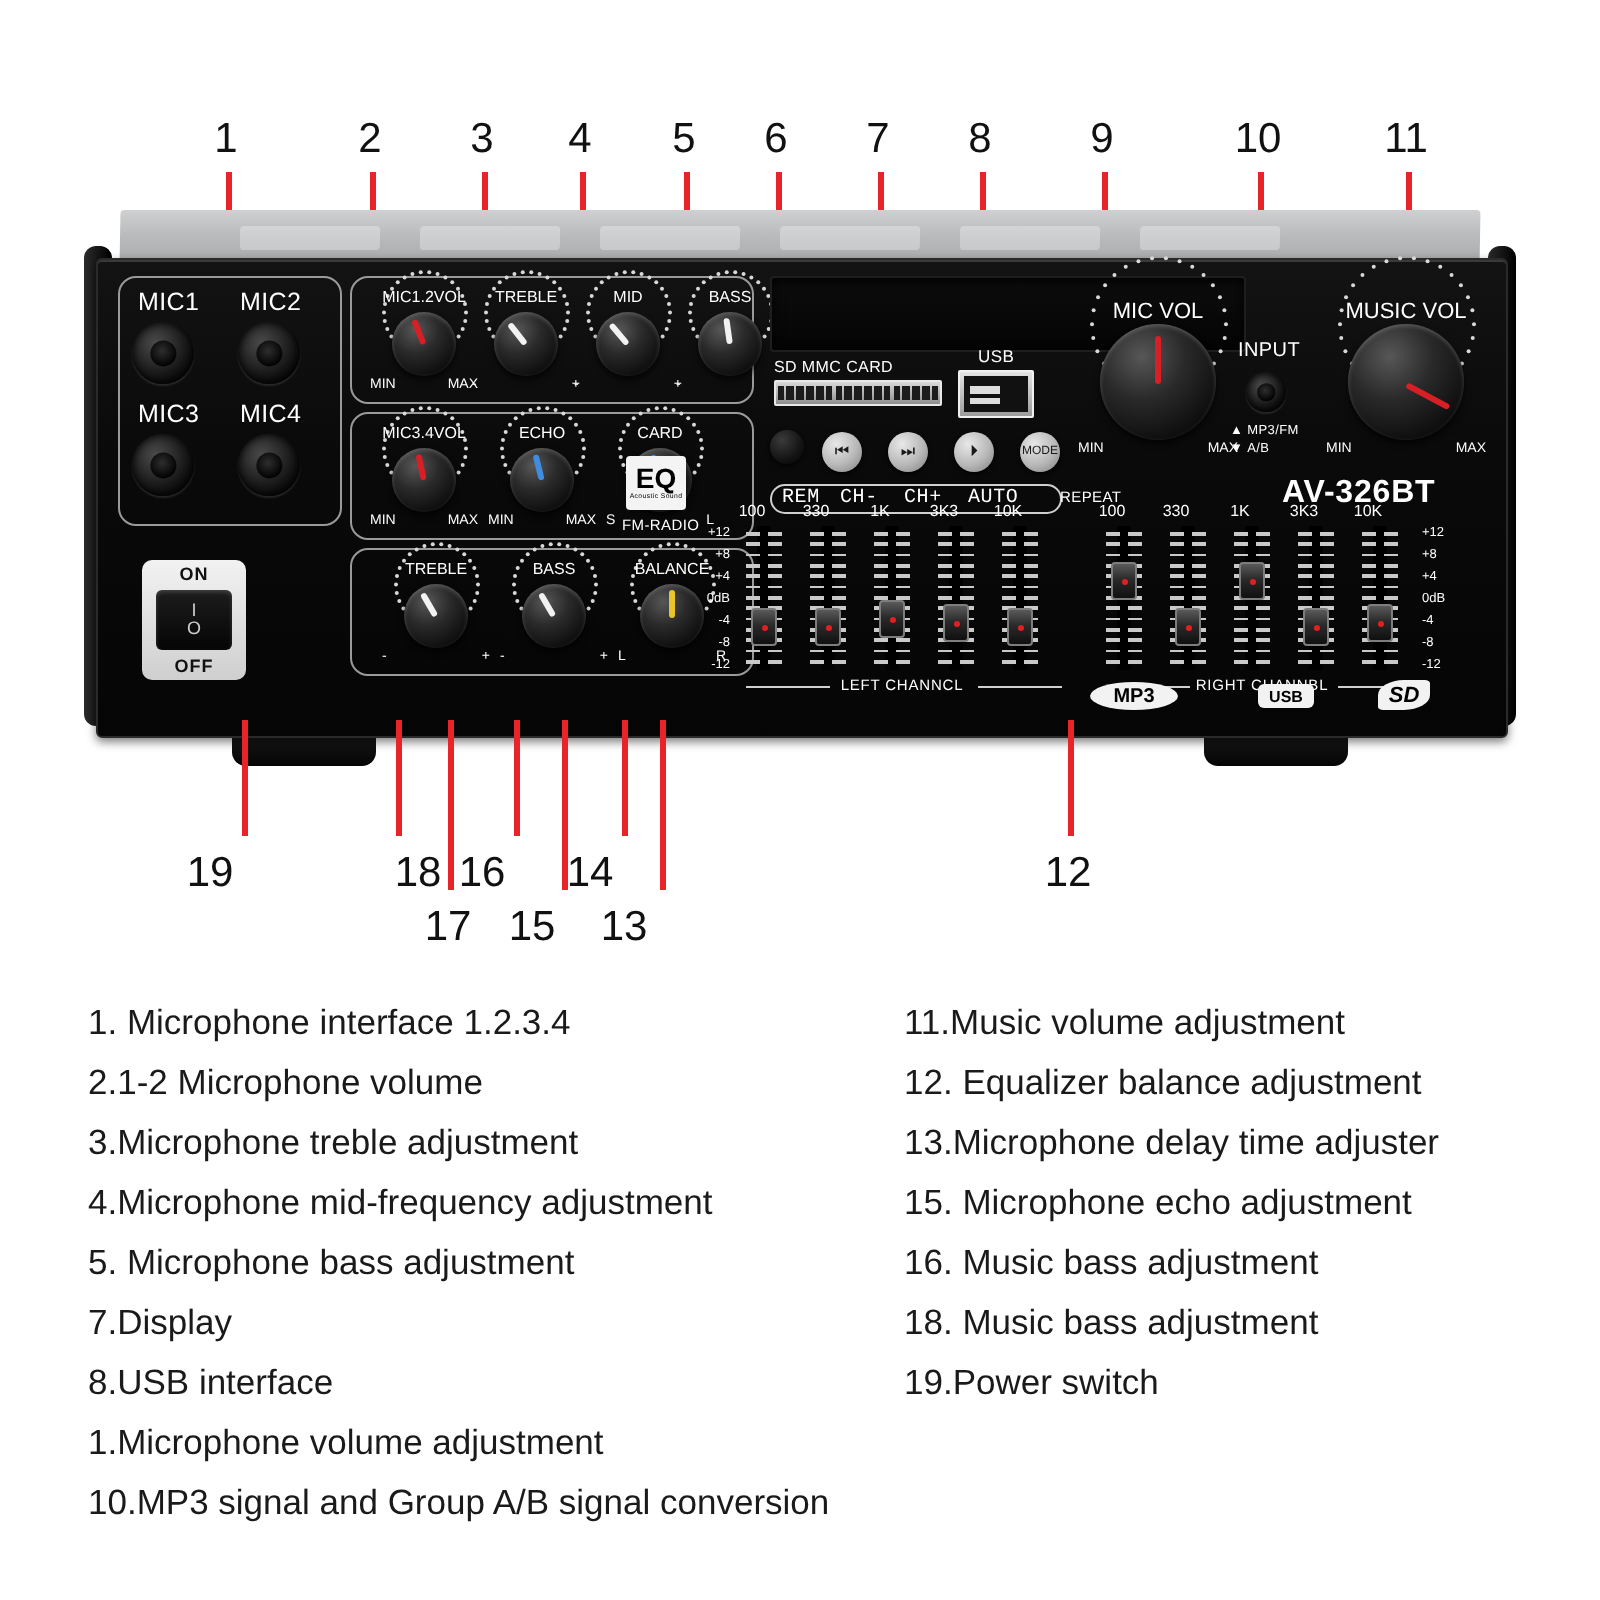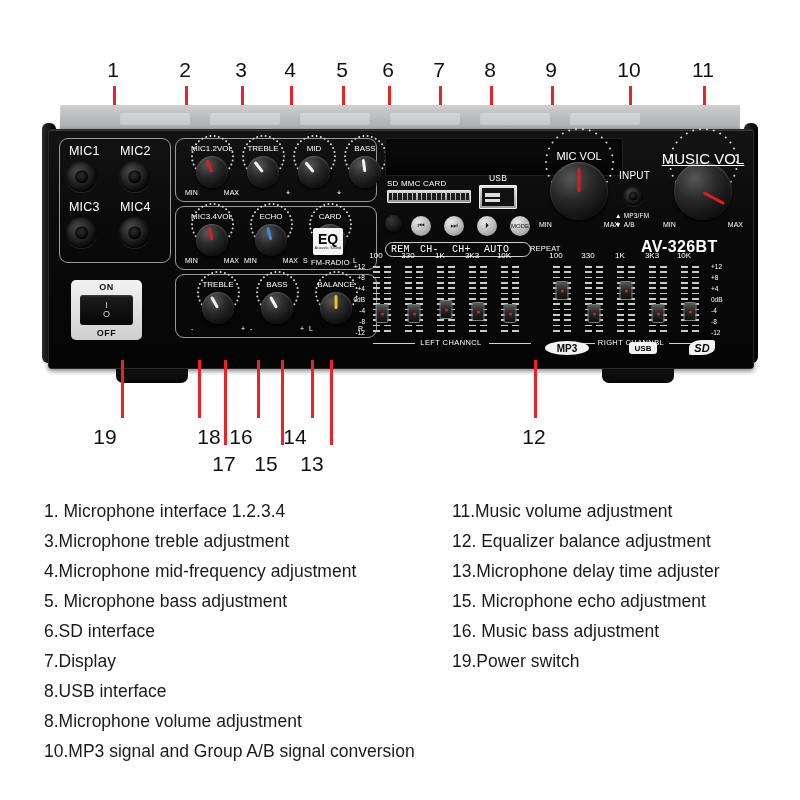--- a/index.html
+++ b/index.html
@@ -496,21 +496,21 @@
           </div>
           <div class="knob" style="width: 32px; height: 32px;">
             <div class="ptr" style="background: rgb(232, 197, 42); transform: translateX(-50%) rotate(0deg);"></div>
           </div>
           <div class="knob-cap" style="left: 50%; transform: translateX(-50%); top: -12px; font-size: 8px;">BALANCE</div>
           <div class="knob-cap" style="left: 2px; top: 33px; font-size: 7px;">L</div>
           <div class="knob-cap" style="right: 2px; top: 33px; font-size: 7px;">R</div>
         </div>
       </div>
 
-    <div class="pw" style="left:22px;top:150px;width:71px;height:56px;">
+    <div class="pw" style="left:22px;top:150px;width:52px;height:56px;">
       <div class="pw-t">ON</div>
       <div class="rock">
         <span>I</span>
         <span>O</span>
       </div>
       <div class="pw-t">OFF</div>
     </div>
 
     <div class="eqlogo" style="left:264px;top:98px;width:30px;height:27px;">
       <span style="font-size:14px;font-weight:bold;line-height:13px;">EQ</span>
@@ -618,21 +618,21 @@
             <span style="transform: translate(29.4779px, -14.9049px);"></span>
             <span style="transform: translate(31.6908px, -8.31867px);"></span>
             <span style="transform: translate(32.4974px, -1.41762px);"></span>
             <span style="transform: translate(31.8631px, 5.50139px);"></span>
             <span style="transform: translate(29.8151px, 12.1407px);"></span>
             <span style="transform: translate(26.4416px, 18.2148px);"></span>
           </div>
           <div class="knob" style="width: 58px; height: 58px;">
             <div class="ptr" style="background: rgb(216, 31, 38); transform: translateX(-50%) rotate(118deg);"></div>
           </div>
-          <div class="knob-cap" style="left: 50%; transform: translateX(-50%); top: -12px; font-size: 15px; text-decoration: underline;">MUSIC VOL</div>
+          <div class="knob-cap" style="left: 50%; transform: translateX(-50%); top: -12px; font-size: 11px;">MUSIC VOL</div>
           <div class="knob-cap" style="left: 2px; top: 59px; font-size: 7px;">MIN</div>
           <div class="knob-cap" style="right: 2px; top: 59px; font-size: 7px;">MAX</div>
         </div>
       </div>
 
     <div class="lbl" style="left:570px;top:40px;font-size:10px;">INPUT</div>
     <div class="jack" style="left:574px;top:56px;width:20px;height:20px;"></div>
     <div class="lbl" style="left:566px;top:82px;font-size:6.5px;">▲&nbsp;<span>MP3/FM</span></div>
     <div class="lbl" style="left:566px;top:91px;font-size:6.5px;">▼&nbsp;<span>A/B</span></div>
 
@@ -1020,33 +1020,34 @@
     <div class="leader" style="left: 330px; top: 360px; height: 85px;"></div>
     <div class="callout" style="left: 295px; top: 452px;">13</div>
     <div class="leader" style="left: 534px; top: 360px; height: 58px;"></div>
     <div class="callout" style="left: 517px; top: 425px;">12</div>
   </div>
 
 <div class="legend">
   <div id="legend-left">
     <ul>
         <li>1. Microphone interface 1.2.3.4</li>
+        <li>2.1-2 Microphone volume</li>
         <li>3.Microphone treble adjustment</li>
         <li>4.Microphone mid-frequency adjustment</li>
         <li>5. Microphone bass adjustment</li>
-        <li>6.SD interface</li>
         <li>7.Display</li>
         <li>8.USB interface</li>
-        <li>8.Microphone volume adjustment</li>
+        <li>1.Microphone volume adjustment</li>
         <li>10.MP3 signal and Group A/B signal conversion</li>
       </ul>
   </div>
   <div id="legend-right">
     <ul>
         <li>11.Music volume adjustment</li>
         <li>12. Equalizer balance adjustment</li>
         <li>13.Microphone delay time adjuster</li>
         <li>15. Microphone echo adjustment</li>
         <li>16. Music bass adjustment</li>
+        <li>18. Music bass adjustment</li>
         <li>19.Power switch</li>
       </ul>
   </div>
 </div>
 
 </body></html>

